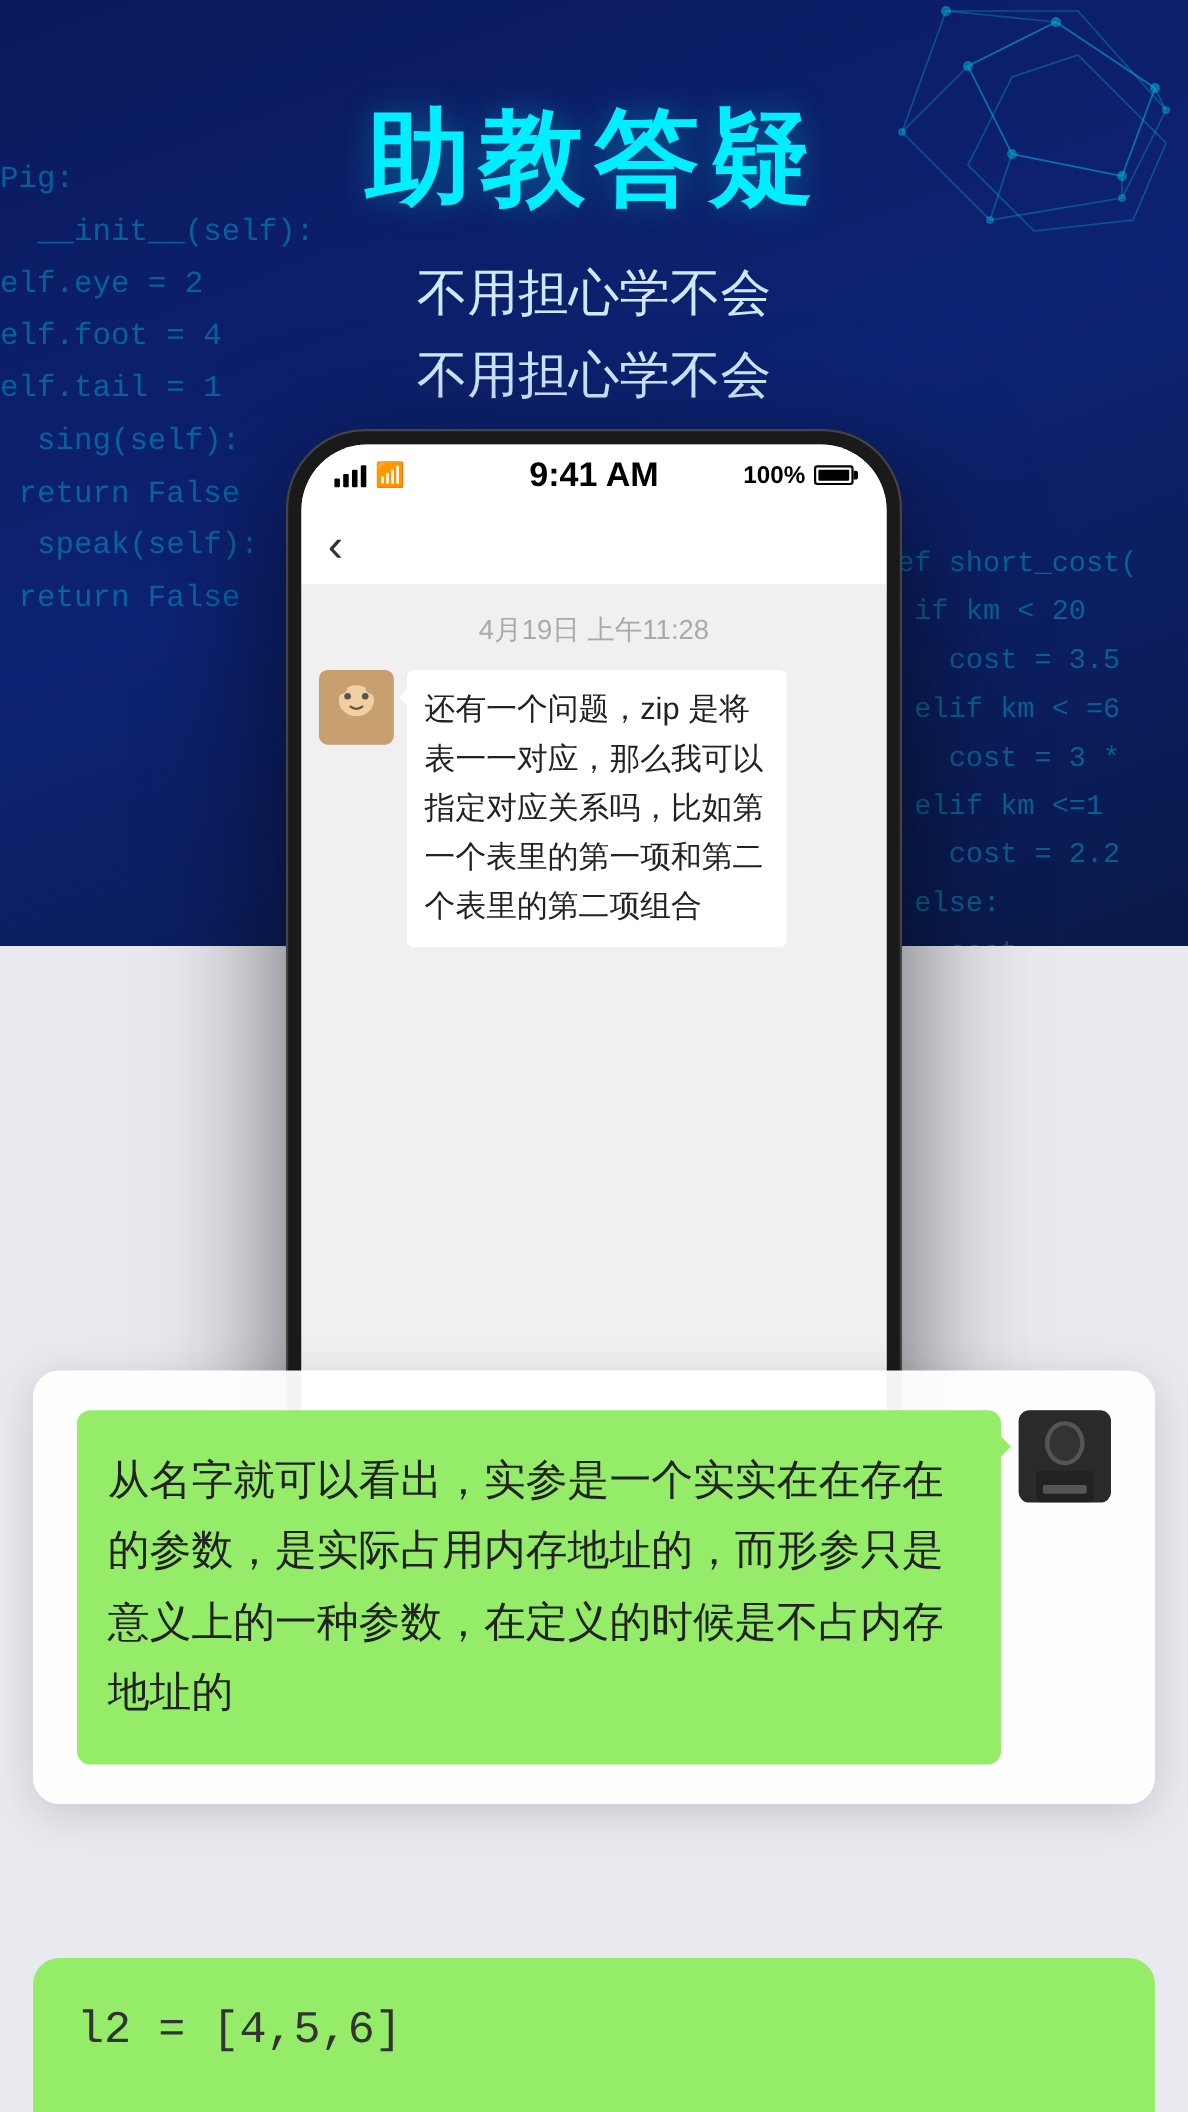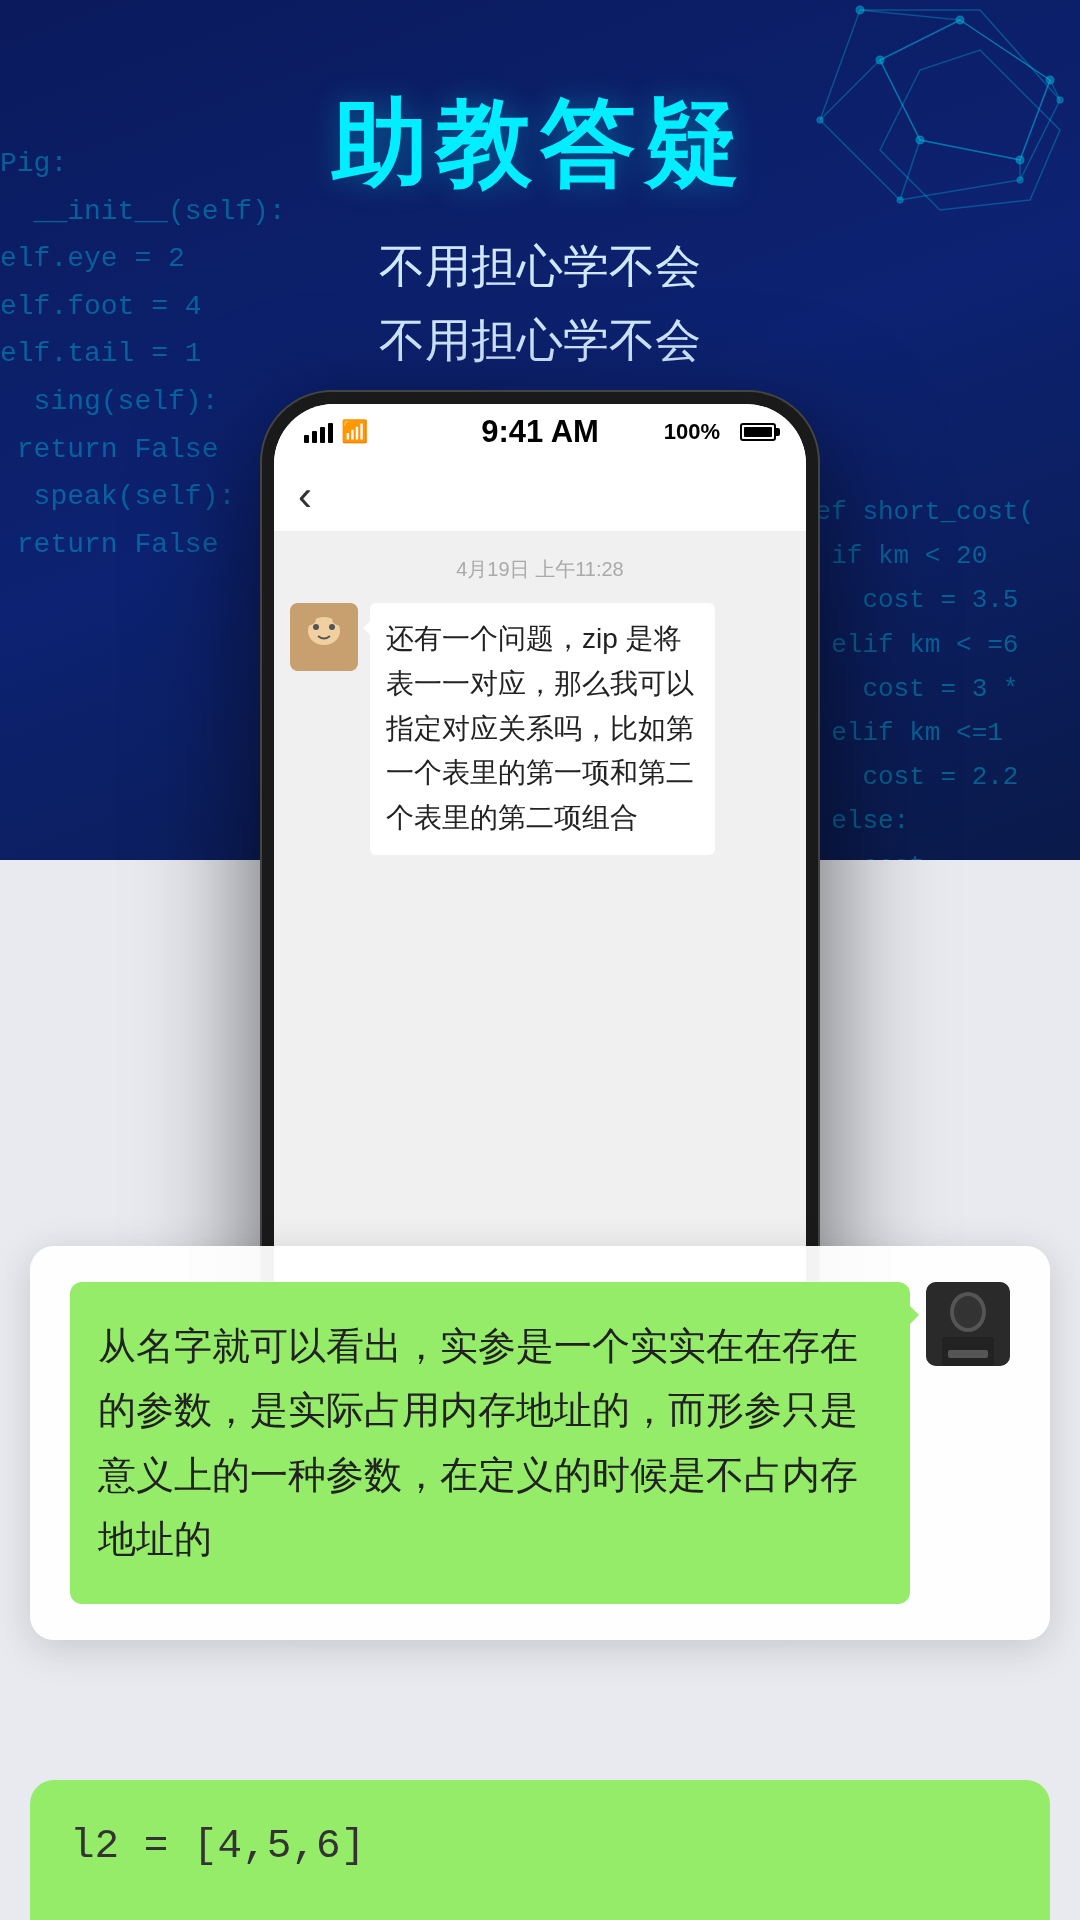--- a/index.html
+++ b/index.html
@@ -142,21 +142,21 @@
       font-weight: 600;
       color: #000;
       position: absolute;
       left: 50%;
       transform: translateX(-50%);
     }
 
     .status-right {
       display: flex;
       align-items: center;
-      gap: 20px;
+      gap: 8px;
       font-size: 22px;
       color: #000;
     }
 
     
     .nav-bar {
       height: 72px;
       background: #fff;
       border-bottom: 1px solid #eee;
       display: flex;
@@ -219,21 +219,21 @@
       left: -14px;
       top: 18px;
       border: 7px solid transparent;
       border-right-color: #fff;
     }
 
     
     .timestamp {
       text-align: center;
       color: #aaa;
-      font-size: 20px;
+      font-size: 25px;
       margin: 4px 0;
     }
 
     
     .overlay-bubble {
       position: absolute;
       bottom: 280px;
       left: 30px;
       right: 30px;
       background: rgba(255,255,255,0.95);

